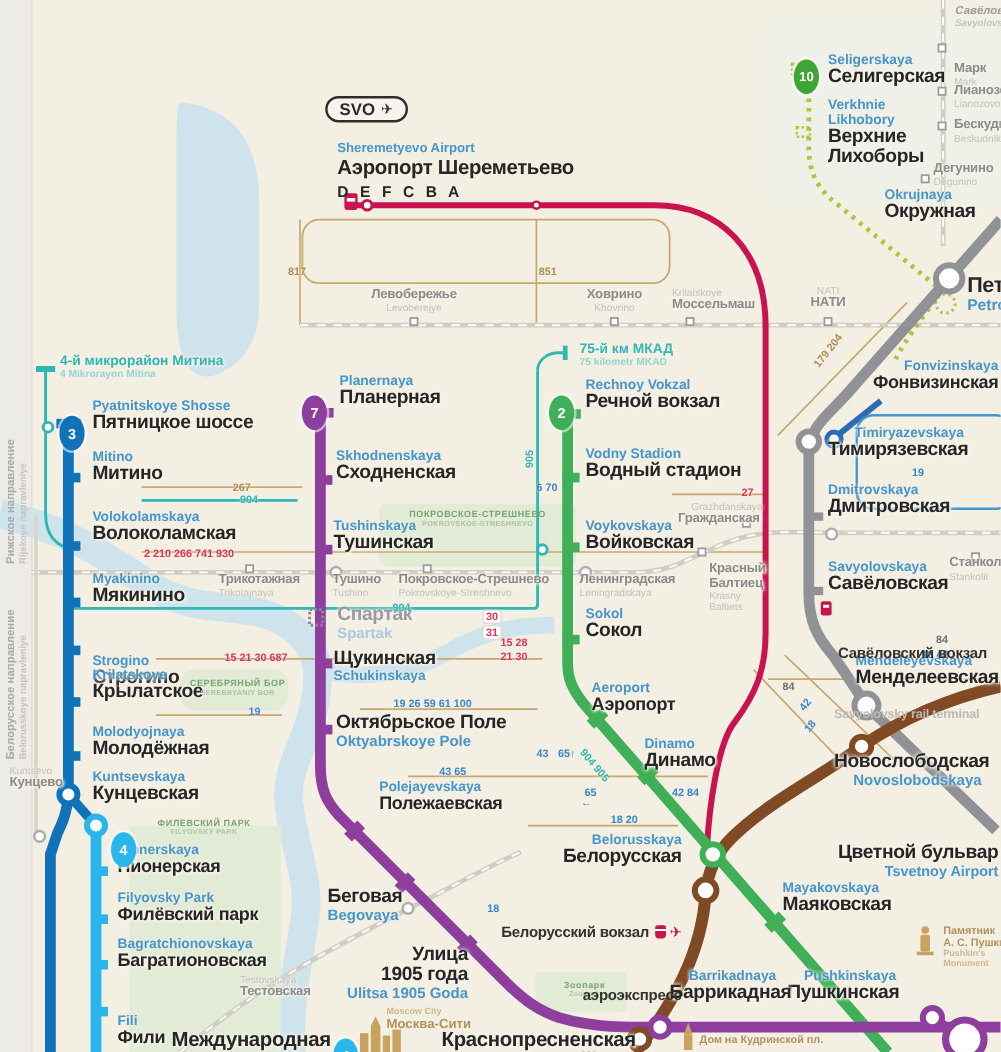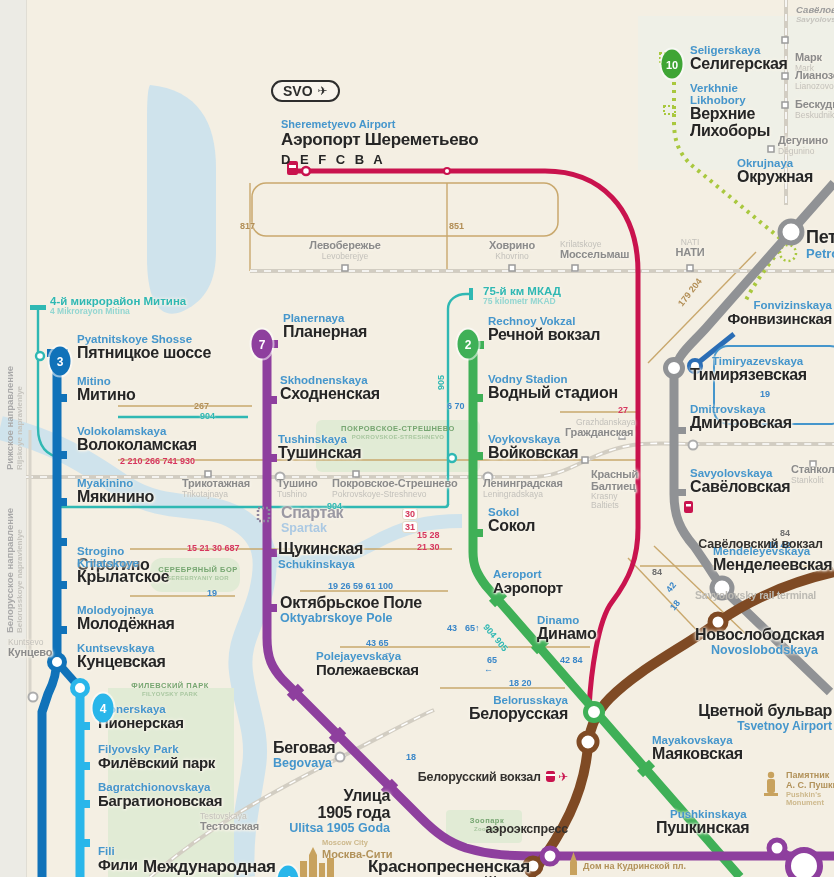--- a/index.html
+++ b/index.html
@@ -307,20 +307,21 @@
       <div class="lbl m future" style="position: absolute; top: 285px; left: 483px;"><span class="ru">75-й км МКАД</span><span class="en">75 kilometr MKAD</span></div>
       <div class="lbl m" style="position: absolute; top: 315px; left: 488px;"><span class="en">Rechnoy Vokzal</span><span class="ru" style="font-size: 16px;">Речной вокзал</span></div>
       <div class="lbl m" style="position: absolute; top: 373px; left: 488px;"><span class="en">Vodny Stadion</span><span class="ru" style="font-size: 16px;">Водный стадион</span></div>
       <div class="lbl m" style="position: absolute; top: 433px; left: 488px;"><span class="en">Voykovskaya</span><span class="ru" style="font-size: 16px;">Войковская</span></div>
       <div class="lbl m" style="position: absolute; top: 506px; left: 488px;"><span class="en">Sokol</span><span class="ru" style="font-size: 16px;">Сокол</span></div>
       <div class="lbl m" style="position: absolute; top: 568px; left: 493px;"><span class="en">Aeroport</span><span class="ru">Аэропорт</span></div>
       <div class="lbl m" style="position: absolute; top: 614px; left: 537px;"><span class="en">Dinamo</span><span class="ru" style="font-size: 16px;">Динамо</span></div>
       <div class="lbl m" style="position: absolute; top: 694px; right: 266px; text-align: right;"><span class="en">Belorusskaya</span><span class="ru" style="font-size: 16px;">Белорусская</span></div>
       <div class="lbl m" style="position: absolute; top: 734px; left: 652px;"><span class="en">Mayakovskaya</span><span class="ru" style="font-size: 16px;">Маяковская</span></div>
       <div class="lbl m" style="position: absolute; top: 808px; left: 656px;"><span class="en" style="margin-left: 14px;">Pushkinskaya</span><span class="ru" style="font-size: 16px;">Пушкинская</span></div>
+      <div class="lbl m" style="position: absolute; top: 808px; left: 558px;"><span class="en" style="margin-left: 16px;">Barrikadnaya</span><span class="ru" style="font-size: 16px;">Баррикадная</span></div>
       <div class="lbl m" style="position: absolute; top: 355px; left: 690px;"><span class="en" style="margin-left: 22px;">Timiryazevskaya</span><span class="ru" style="font-size: 16px;">Тимирязевская</span></div>
       <div class="lbl m" style="position: absolute; top: 403px; left: 690px;"><span class="en">Dmitrovskaya</span><span class="ru" style="font-size: 16px;">Дмитровская</span></div>
       <div class="lbl m" style="position: absolute; top: 467px; left: 690px;"><span class="en">Savyolovskaya</span><span class="ru" style="font-size: 16px;">Савёловская</span></div>
       <div class="lbl m" style="position: absolute; top: 545px; left: 713px;"><span class="en">Mendeleyevskaya</span><span class="ru" style="font-size: 16px;">Менделеевская</span></div>
       <div class="lbl m" style="position: absolute; top: 627px; left: 695px;"><span class="ru" style="font-size: 16px;">Новослободская</span><span class="en" style="font-size: 12.5px; margin-left: 16px;">Novoslobodskaya</span></div>
       <div class="lbl m" style="position: absolute; top: 703px; right: 2px; text-align: right;"><span class="ru" style="font-size: 16px;">Цветной бульвар</span><span class="en" style="font-size: 12px;">Tsvetnoy Airport</span></div>
       <div class="lbl rail" style="position: absolute; top: 240px; left: 345px; transform: translateX(-50%); text-align: center;"><span class="ru">Левобережье</span><span class="en">Levoberejye</span></div>
       <div class="lbl rail" style="position: absolute; top: 240px; left: 512px; transform: translateX(-50%); text-align: center;"><span class="ru">Ховрино</span><span class="en">Khovrino</span></div>
       <div class="lbl rail" style="position: absolute; top: 240px; left: 560px;"><span class="en">Krilatskoye</span><span class="ru">Моссельмаш</span></div>
       <div class="lbl rail" style="position: absolute; top: 238px; left: 690px; transform: translateX(-50%); text-align: center;"><span class="en">NATI</span><span class="ru">НАТИ</span></div>

